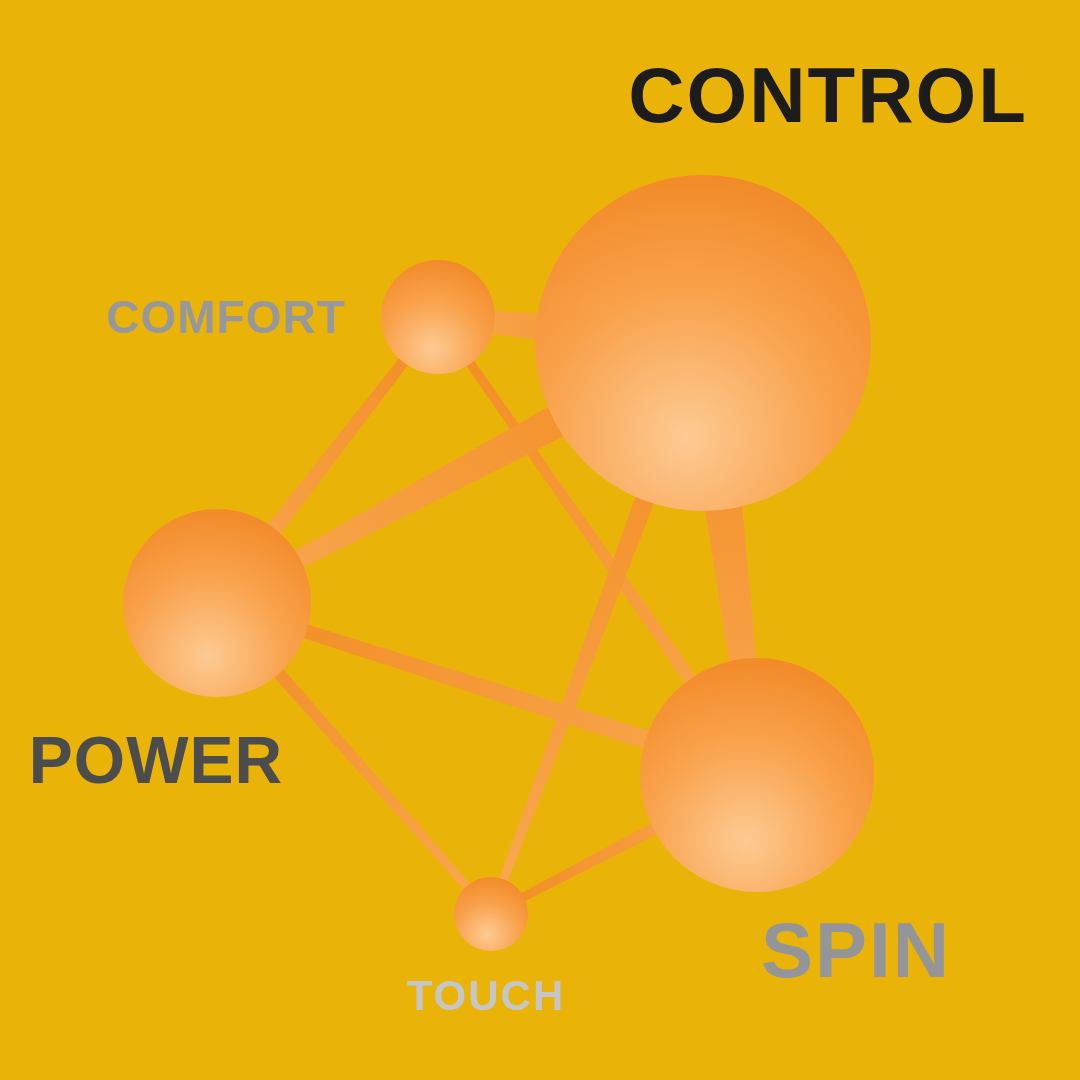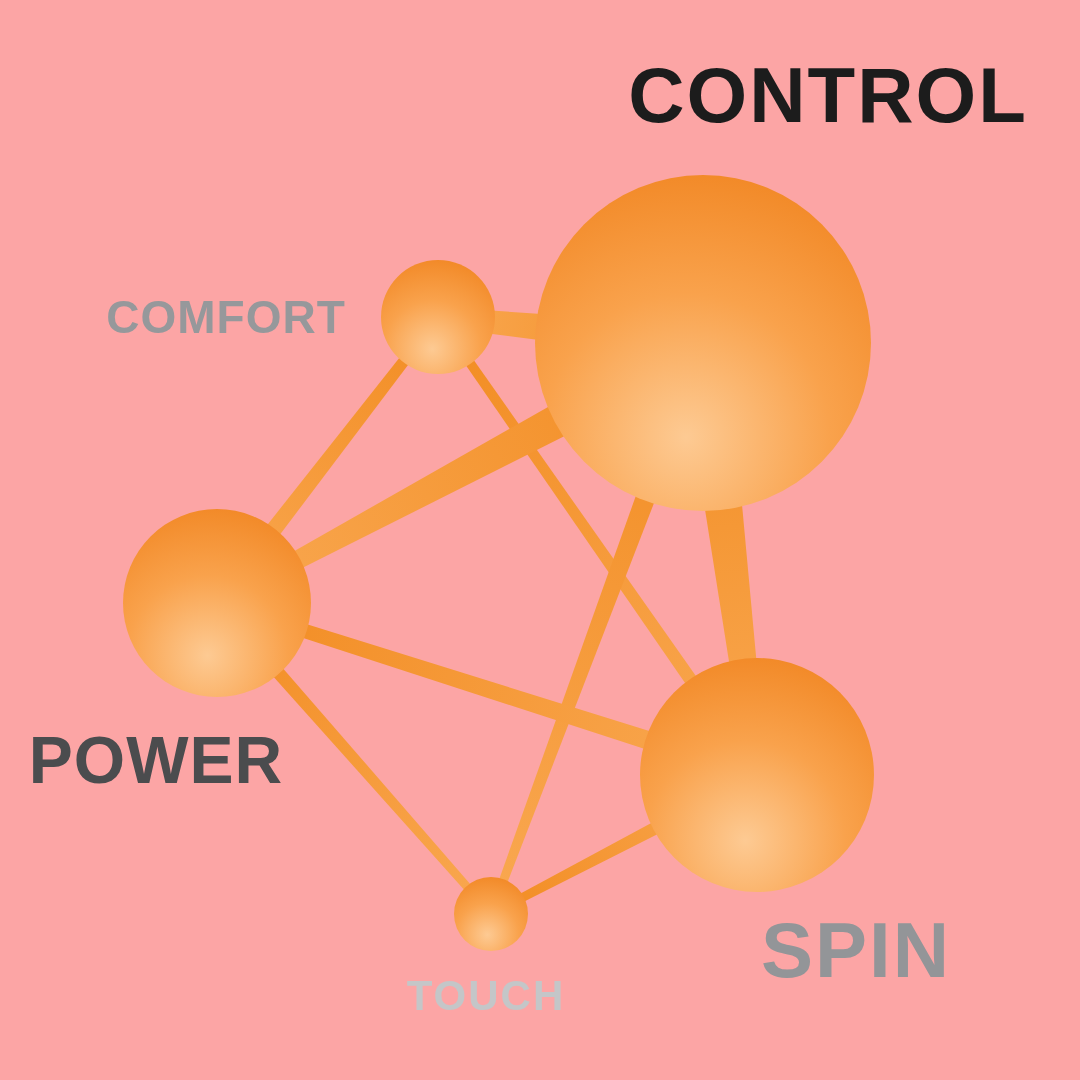--- a/index.html
+++ b/index.html
@@ -4,21 +4,21 @@
 <style>
   html, body {
     margin: 0;
     padding: 0;
     background: #ffffff;
   }
   .stage {
     position: relative;
     width: 1080px;
     height: 1080px;
-    background: #fca5a5;
+    background: #eab308;
     overflow: hidden;
   }
   #diagram {
     display: block;
     width: 1080px;
     height: 1080px;
   }
   #diagram text {
     font-family: "Liberation Sans", sans-serif;
   }

